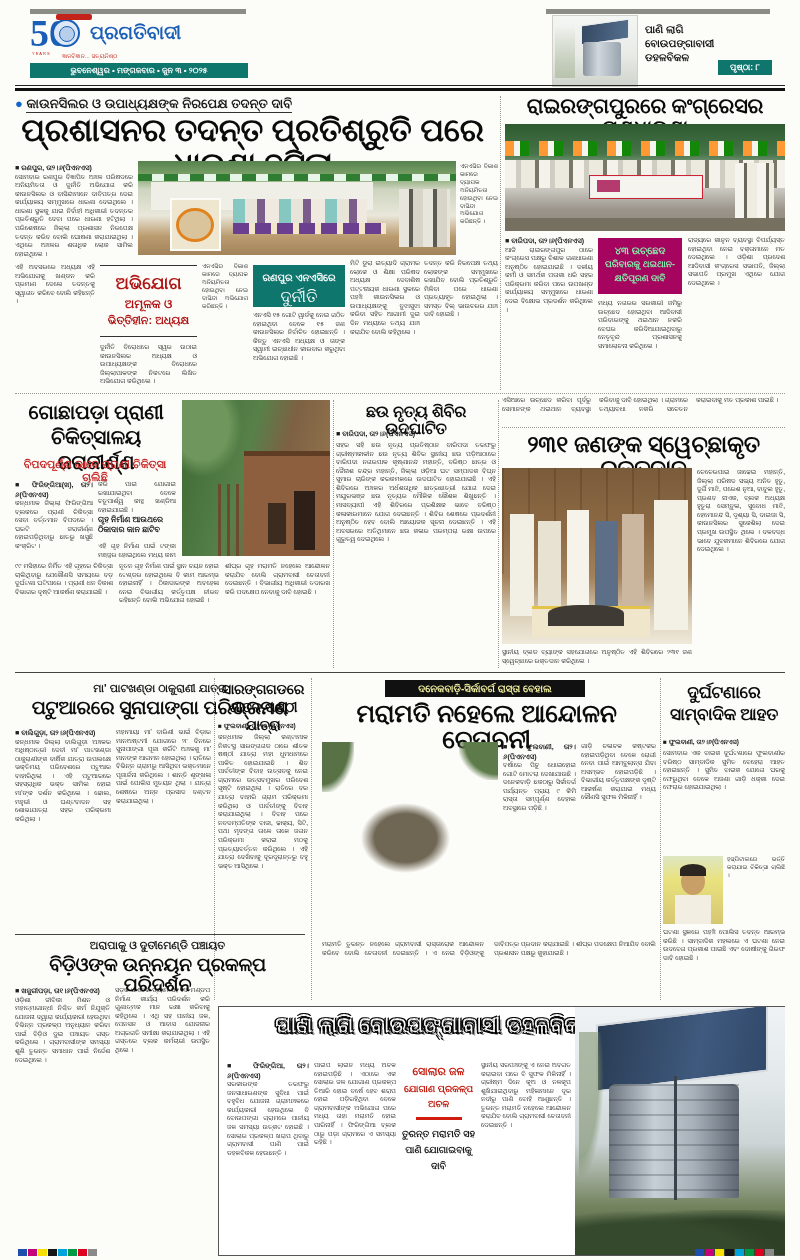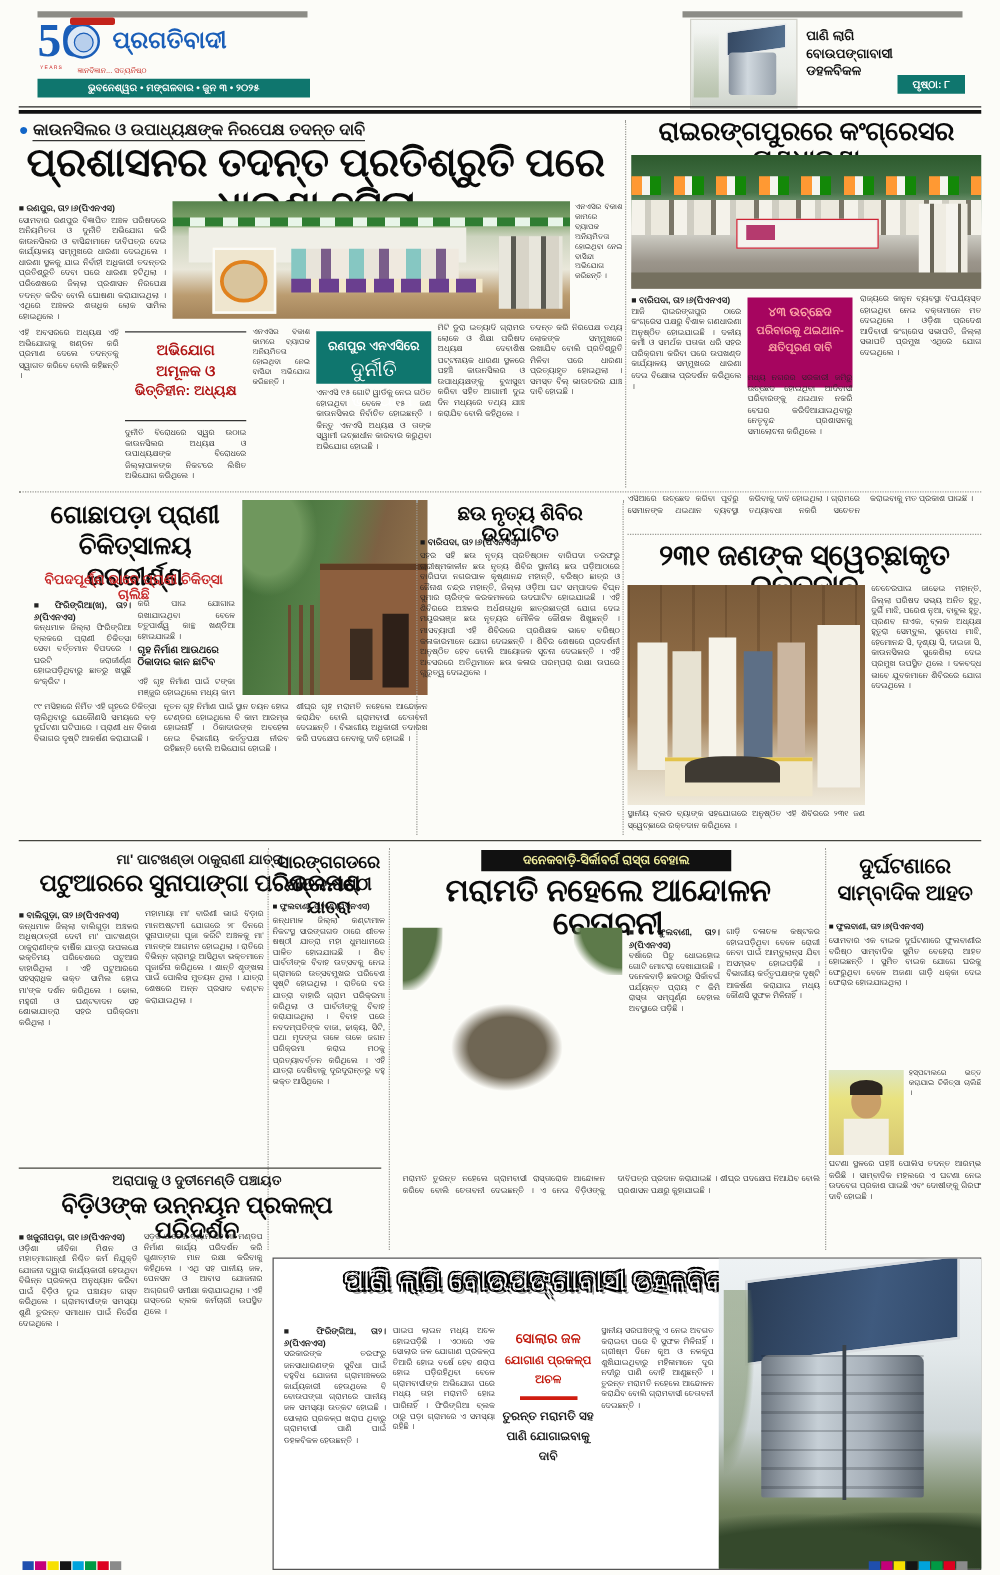--- a/index.html
+++ b/index.html
@@ -76,21 +76,21 @@
       <div style="left:30%;top:40%;width:42%;height:28%;background:repeating-linear-gradient(90deg,#86c7c2 0 12px,#e8e4da 12px 24px,#7a5d8a 24px 32px,#efe9df 32px 46px);"></div>
       <div style="left:30%;top:66%;width:48%;height:12%;background:repeating-linear-gradient(90deg,#6a3f8f 0 16px,#f2e7c8 16px 22px);"></div>
       <div style="right:2%;top:30%;width:16%;height:62%;background:repeating-linear-gradient(90deg,#e8e6dc 0 10px,#5a5a52 10px 14px,#d8d4c8 14px 24px);"></div>
     </div>
     <div class="bt" style="left:460px;top:70px;width:38px;height:98px;font-size:6px;">
       <span>ଏନଏସିର ବିକାଶ କାମରେ ବ୍ୟାପକ ଅନିୟମିତତା ହୋଇଥିବା ନେଇ ବାସିନ୍ଦା ଅଭିଯୋଗ କରିଛନ୍ତି ।</span>
     </div>
 
     <div class="bt" style="left:15px;top:170px;width:80px;height:126px;"><span>ଏହି ଅବସରରେ ଅଧ୍ୟକ୍ଷ ଏହି ଅଭିଯୋଗକୁ ଖଣ୍ଡନ କରି ପ୍ରମାଣ ଦେଲେ ତଦନ୍ତକୁ ସ୍ୱାଗତ କରିବେ ବୋଲି କହିଛନ୍ତି ।</span></div>
     <div class="abs ctr" style="left:100px;top:172px;width:97px;height:72px;border-top:1.5px solid #333;border-bottom:1.5px solid #333;padding-top:6px;">
-      <div style="font-size:12px;font-weight:bold;color:#b01515;line-height:1.4;">ଅଭିଯୋଗ</div>
+      <div style="font-size:17px;font-weight:bold;color:#b01515;line-height:1.4;">ଅଭିଯୋଗ</div>
       <div style="font-size:12px;font-weight:bold;color:#b01515;line-height:1.4;">ଅମୂଳକ ଓ</div>
       <div style="font-size:11px;font-weight:bold;color:#b01515;line-height:1.4;">ଭିତ୍ତିହୀନ: ଅଧ୍ୟକ୍ଷ</div>
     </div>
     <div class="bt" style="left:100px;top:250px;width:97px;height:46px;"><span>ଦୁର୍ନୀତି ବିରୋଧରେ ସ୍ୱର ଉଠାଇ କାଉନସିଲର ଅଧ୍ୟକ୍ଷ ଓ ଉପାଧ୍ୟକ୍ଷଙ୍କ ବିରୋଧରେ ଜିଲ୍ଲାପାଳଙ୍କ ନିକଟରେ ଲିଖିତ ଅଭିଯୋଗ କରିଥିଲେ ।</span></div>
     <div class="bt" style="left:202px;top:170px;width:46px;height:126px;font-size:6px;"><span>ଏନଏସିର ବିକାଶ କାମରେ ବ୍ୟାପକ ଅନିୟମିତତା ହୋଇଥିବା ନେଇ ବାସିନ୍ଦା ଅଭିଯୋଗ କରିଛନ୍ତି ।</span></div>
     <div class="abs blackbar ctr" style="left:253px;top:172px;width:92px;height:42px;padding-top:5px;">
       <div style="font-size:10px;font-weight:bold;line-height:1.5;">ରଣପୁର ଏନଏସିରେ</div>
       <div style="font-size:16px;font-weight:normal;line-height:1.5;">ଦୁର୍ନୀତି ଅଭିଯୋଗ</div>
     </div>
     <div class="bt" style="left:253px;top:218px;width:92px;height:78px;"><span>ଏନଏସି ୧୫ ଗୋଟି ୱାର୍ଡକୁ ନେଇ ଗଠିତ ହୋଇଥିବା ବେଳେ ୧୫ ଜଣ କାଉନସିଲର ନିର୍ବାଚିତ ହୋଇଛନ୍ତି । କିନ୍ତୁ ଏନଏସି ଅଧ୍ୟକ୍ଷ ଓ ତାଙ୍କ ସ୍ୱାମୀ ଇଚ୍ଛାଧୀନ କାରବାର କରୁଥିବା ଅଭିଯୋଗ ହୋଇଛି ।</span></div>
@@ -107,32 +107,32 @@
       <div style="left:0;top:34%;width:100%;height:26%;background:repeating-linear-gradient(90deg,#f4f2ea 0 11px,#cfcdc2 11px 16px,#ece9de 16px 30px,#7a7668 30px 34px);"></div>
       <div style="left:30%;top:48%;width:40%;height:20%;background:#f6f4ee;border:1px solid #c23;box-shadow:inset 0 0 0 1px #eee;"></div>
       <div style="left:33%;top:52%;width:8%;height:12%;background:#b53a6e;"></div>
       <div style="right:4%;top:36%;width:14%;height:58%;background:repeating-linear-gradient(90deg,#f6f4ee 0 9px,#6a6658 9px 12px,#efece2 12px 22px);"></div>
       <div style="left:0;bottom:0;width:100%;height:12%;background:#75705f;"></div>
     </div>
     <div class="bt" style="left:0;top:143px;width:88px;height:154px;">
       <span class="by">■ ବାରିପଦା, ତା୨।୬(ପିଏନଏସ)</span><br>
       <span>ଆଜି ରାଇରଙ୍ଗପୁର ଠାରେ କଂଗ୍ରେସ ପକ୍ଷରୁ ବିଶାଳ ଗଣଧାରଣା ଅନୁଷ୍ଠିତ ହୋଇଯାଇଛି । ଦଳୀୟ କର୍ମୀ ଓ ସମର୍ଥକ ପତାକା ଧରି ସହର ପରିକ୍ରମା କରିବା ପରେ ଉପଖଣ୍ଡ କାର୍ଯ୍ୟାଳୟ ସମ୍ମୁଖରେ ଧାରଣା ଦେଇ ବିକ୍ଷୋଭ ପ୍ରଦର୍ଶନ କରିଥିଲେ ।</span>
     </div>
-    <div class="abs ctr" style="left:93px;top:145px;width:84px;height:72px;background:#a6055f;color:#fca5a5;padding-top:5px;box-sizing:border-box;">
+    <div class="abs ctr" style="left:93px;top:145px;width:84px;height:56px;background:#a6055f;color:#86efac;padding-top:5px;box-sizing:border-box;">
       <div style="font-size:10px;font-weight:bold;line-height:1.5;">୪୩ ଉଚ୍ଛେଦ</div>
       <div style="font-size:9px;font-weight:bold;line-height:1.5;text-align:center;">ପରିବାରକୁ ଥଇଥାନ-</div>
       <div style="font-size:9px;font-weight:bold;line-height:1.5;">କ୍ଷତିପୂରଣ ଦାବି</div>
     </div>
     <div class="bt" style="left:93px;top:206px;width:84px;height:91px;"><span>ମଧ୍ୟ ନଗରର ସରକାରୀ ଜମିରୁ ଉଚ୍ଛେଦ ହୋଇଥିବା ଆଦିବାସୀ ପରିବାରଙ୍କୁ ଥଇଥାନ ନକରି ବେଘର କରିଦିଆଯାଇଥିବାରୁ ନେତୃବୃନ୍ଦ ପ୍ରଶାସନକୁ ସମାଲୋଚନା କରିଥିଲେ ।</span></div>
     <div class="bt" style="left:183px;top:143px;width:97px;height:154px;"><span>ରାଜ୍ୟରେ କାନୁନ ବ୍ୟବସ୍ଥା ବିପର୍ଯ୍ୟସ୍ତ ହୋଇଥିବା ନେଇ ବକ୍ତାମାନେ ମତ ଦେଇଥିଲେ । ଓଡ଼ିଶା ପ୍ରଦେଶ ଆଦିବାସୀ କଂଗ୍ରେସ ସଭାପତି, ଜିଲ୍ଲା ସଭାପତି ପ୍ରମୁଖ ଏଥିରେ ଯୋଗ ଦେଇଥିଲେ ।</span></div>
   </div>
 
   <div class="hr-dot" style="left:15px;top:393px;width:770px;"></div>
 
-  <div class="abs" style="left:12px;top:396px;width:332px;height:274px;padding-left:36px;">
+  <div class="abs" style="left:0;top:396px;width:332px;height:274px;padding-left:36px;">
     <div class="hl ctr" style="left:15px;top:4px;width:162px;font-size:20px;line-height:1.25;">
       <div>ଗୋଛାପଡ଼ା ପ୍ରାଣୀ</div>
       <div>ଚିକିତ୍ସାଳୟ ଜରାଜୀର୍ଣ୍ଣ</div>
     </div>
     <div class="abs ctr" style="left:10px;top:62px;width:170px;font-size:11px;font-weight:bold;color:#c62828;">ବିପଦପୂର୍ଣ୍ଣ ଭାବେ ପ୍ରାଣୀ ଚିକିତ୍ସା ଚାଲିଛି</div>
     <div class="ph" style="left:182px;top:4px;width:148px;height:156px;background:linear-gradient(105deg,#3c6833 0%,#578149 42%,#7d6143 62%,#9a7a50 100%);">
       <div style="right:0;bottom:0;width:58%;height:64%;background:#8d5f3e;border-top:5px solid #5f3d24;"></div>
       <div style="right:10%;bottom:4%;width:14%;height:38%;background:#2e2018;"></div>
       <div style="right:30%;bottom:8%;width:12%;height:26%;background:#3c2c20;"></div>
       <div style="left:24%;bottom:0;width:18%;height:46%;background:repeating-linear-gradient(90deg,#6b4a30 0 3px,transparent 3px 9px);"></div>

